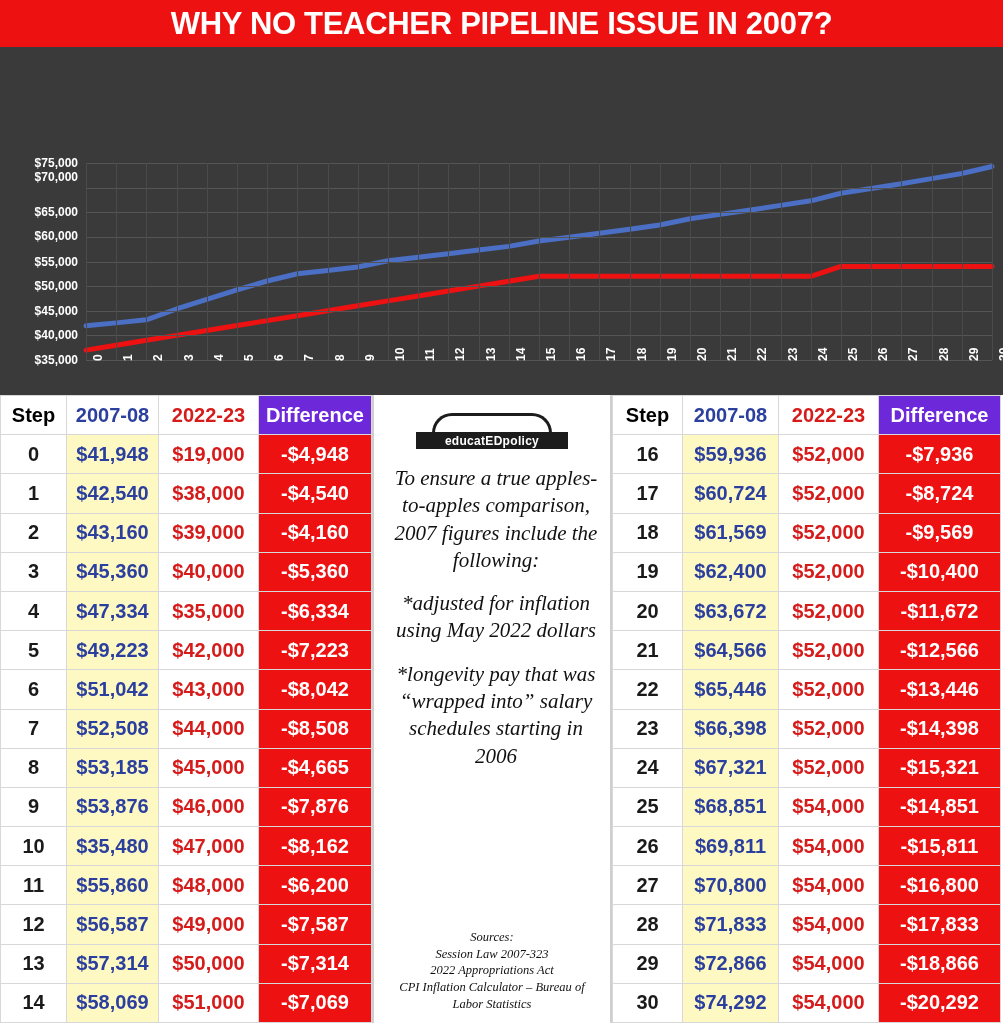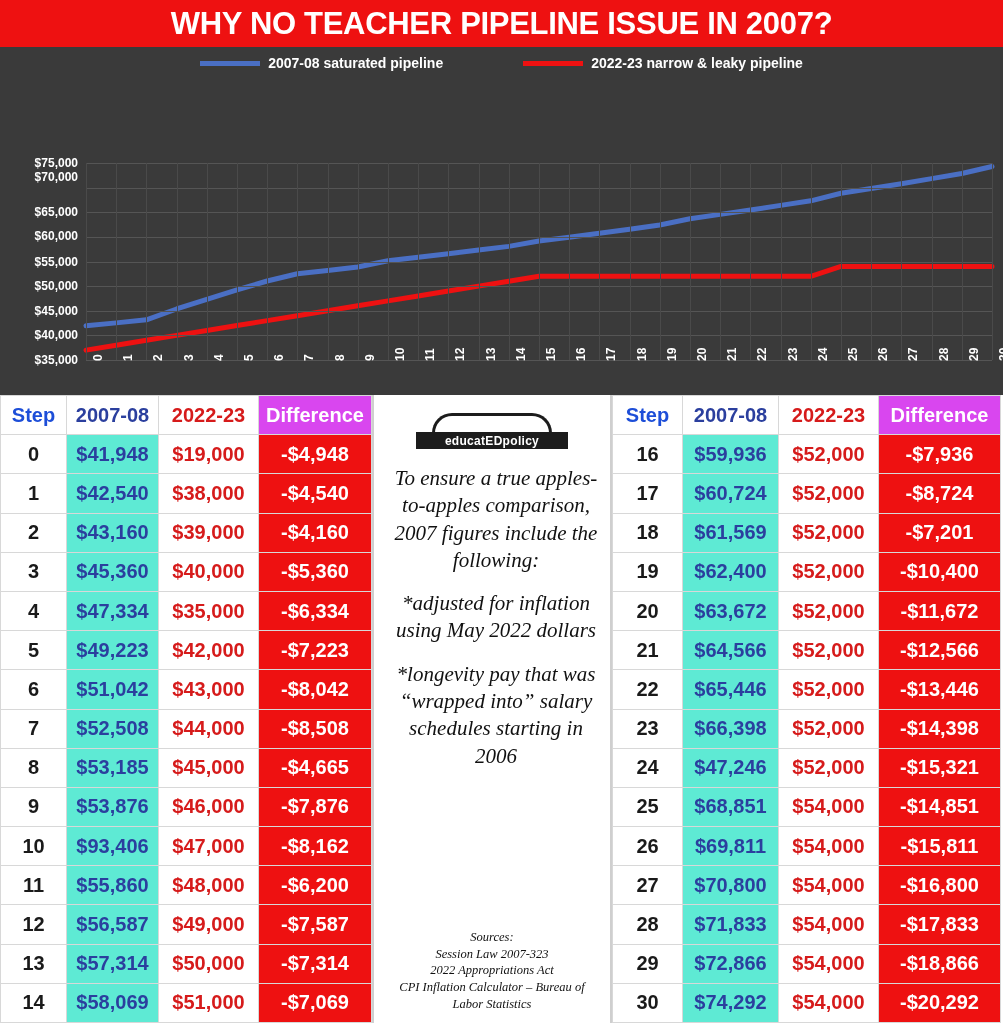--- a/index.html
+++ b/index.html
@@ -137,27 +137,27 @@
     font-size:20px;
     font-weight:bold;
     text-align:center;
     border:1px solid #d8d8d8;
     white-space:nowrap;
   }
   thead th {
     background:#ffffff;
     font-size:20px;
   }
-  th.h-step { color:#1d4ed8; }
+  th.h-step { color:#000000; }
   th.h-2007 { color:#2b3f9e; }
   th.h-2022 { color:#d61b1b; }
-  th.h-diff { background:#d946ef; color:#ffffff; }
+  th.h-diff { background:#6d28d9; color:#ffffff; }
 
   td.c-step { color:#1a1a1a; background:#ffffff; width:66px; }
-  td.c-2007 { color:#2b3f9e; background:#5eead4; }
+  td.c-2007 { color:#2b3f9e; background:#fef9c3; }
   td.c-2022 { color:#d61b1b; background:#ffffff; }
   td.c-diff { background:#ee1111; color:#ffffff; }
 
   .left-table th.h-step { width:66px; }
   .left-table th.h-2007 { width:92px; }
   .left-table th.h-2022 { width:100px; }
 
   .right-table th.h-step { width:70px; }
   .right-table th.h-2007 { width:96px; }
   .right-table th.h-2022 { width:100px; }
@@ -213,30 +213,20 @@
 </style>
 </head>
 <body>
 
 <div id="page">
 
   <div class="banner">WHY NO TEACHER PIPELINE ISSUE IN 2007?</div>
 
   <div class="chart-panel">
 
-    <div class="legend">
-      <div class="legend-item">
-        <span class="legend-swatch" id="sw0" style="background: rgb(74, 111, 196);"></span>
-        <span>2007-08 saturated pipeline</span>
-      </div>
-      <div class="legend-item">
-        <span class="legend-swatch" id="sw1" style="background: rgb(238, 17, 17);"></span>
-        <span>2022-23 narrow &amp; leaky pipeline</span>
-      </div>
-    </div>
 
     <div class="plot-wrap">
       <div class="ylabels" id="ylabels">
           <div class="ylabel" style="top: 197px;">$35,000</div>
           <div class="ylabel" style="top: 172.375px;">$40,000</div>
           <div class="ylabel" style="top: 147.75px;">$45,000</div>
           <div class="ylabel" style="top: 123.125px;">$50,000</div>
           <div class="ylabel" style="top: 98.5px;">$55,000</div>
           <div class="ylabel" style="top: 73px;">$60,000</div>
           <div class="ylabel" style="top: 49.25px;">$65,000</div>
@@ -393,21 +383,21 @@
               <td class="c-diff">-$4,665</td>
             </tr>
             <tr>
               <td class="c-step">9</td>
               <td class="c-2007">$53,876</td>
               <td class="c-2022">$46,000</td>
               <td class="c-diff">-$7,876</td>
             </tr>
             <tr>
               <td class="c-step">10</td>
-              <td class="c-2007">$93,406</td>
+              <td class="c-2007">$35,480</td>
               <td class="c-2022">$47,000</td>
               <td class="c-diff">-$8,162</td>
             </tr>
             <tr>
               <td class="c-step">11</td>
               <td class="c-2007">$55,860</td>
               <td class="c-2022">$48,000</td>
               <td class="c-diff">-$6,200</td>
             </tr>
             <tr>
@@ -476,21 +466,21 @@
             <tr>
               <td class="c-step">17</td>
               <td class="c-2007">$60,724</td>
               <td class="c-2022">$52,000</td>
               <td class="c-diff">-$8,724</td>
             </tr>
             <tr>
               <td class="c-step">18</td>
               <td class="c-2007">$61,569</td>
               <td class="c-2022">$52,000</td>
-              <td class="c-diff">-$7,201</td>
+              <td class="c-diff">-$9,569</td>
             </tr>
             <tr>
               <td class="c-step">19</td>
               <td class="c-2007">$62,400</td>
               <td class="c-2022">$52,000</td>
               <td class="c-diff">-$10,400</td>
             </tr>
             <tr>
               <td class="c-step">20</td>
               <td class="c-2007">$63,672</td>
@@ -510,21 +500,21 @@
               <td class="c-diff">-$13,446</td>
             </tr>
             <tr>
               <td class="c-step">23</td>
               <td class="c-2007">$66,398</td>
               <td class="c-2022">$52,000</td>
               <td class="c-diff">-$14,398</td>
             </tr>
             <tr>
               <td class="c-step">24</td>
-              <td class="c-2007">$47,246</td>
+              <td class="c-2007">$67,321</td>
               <td class="c-2022">$52,000</td>
               <td class="c-diff">-$15,321</td>
             </tr>
             <tr>
               <td class="c-step">25</td>
               <td class="c-2007">$68,851</td>
               <td class="c-2022">$54,000</td>
               <td class="c-diff">-$14,851</td>
             </tr>
             <tr>

